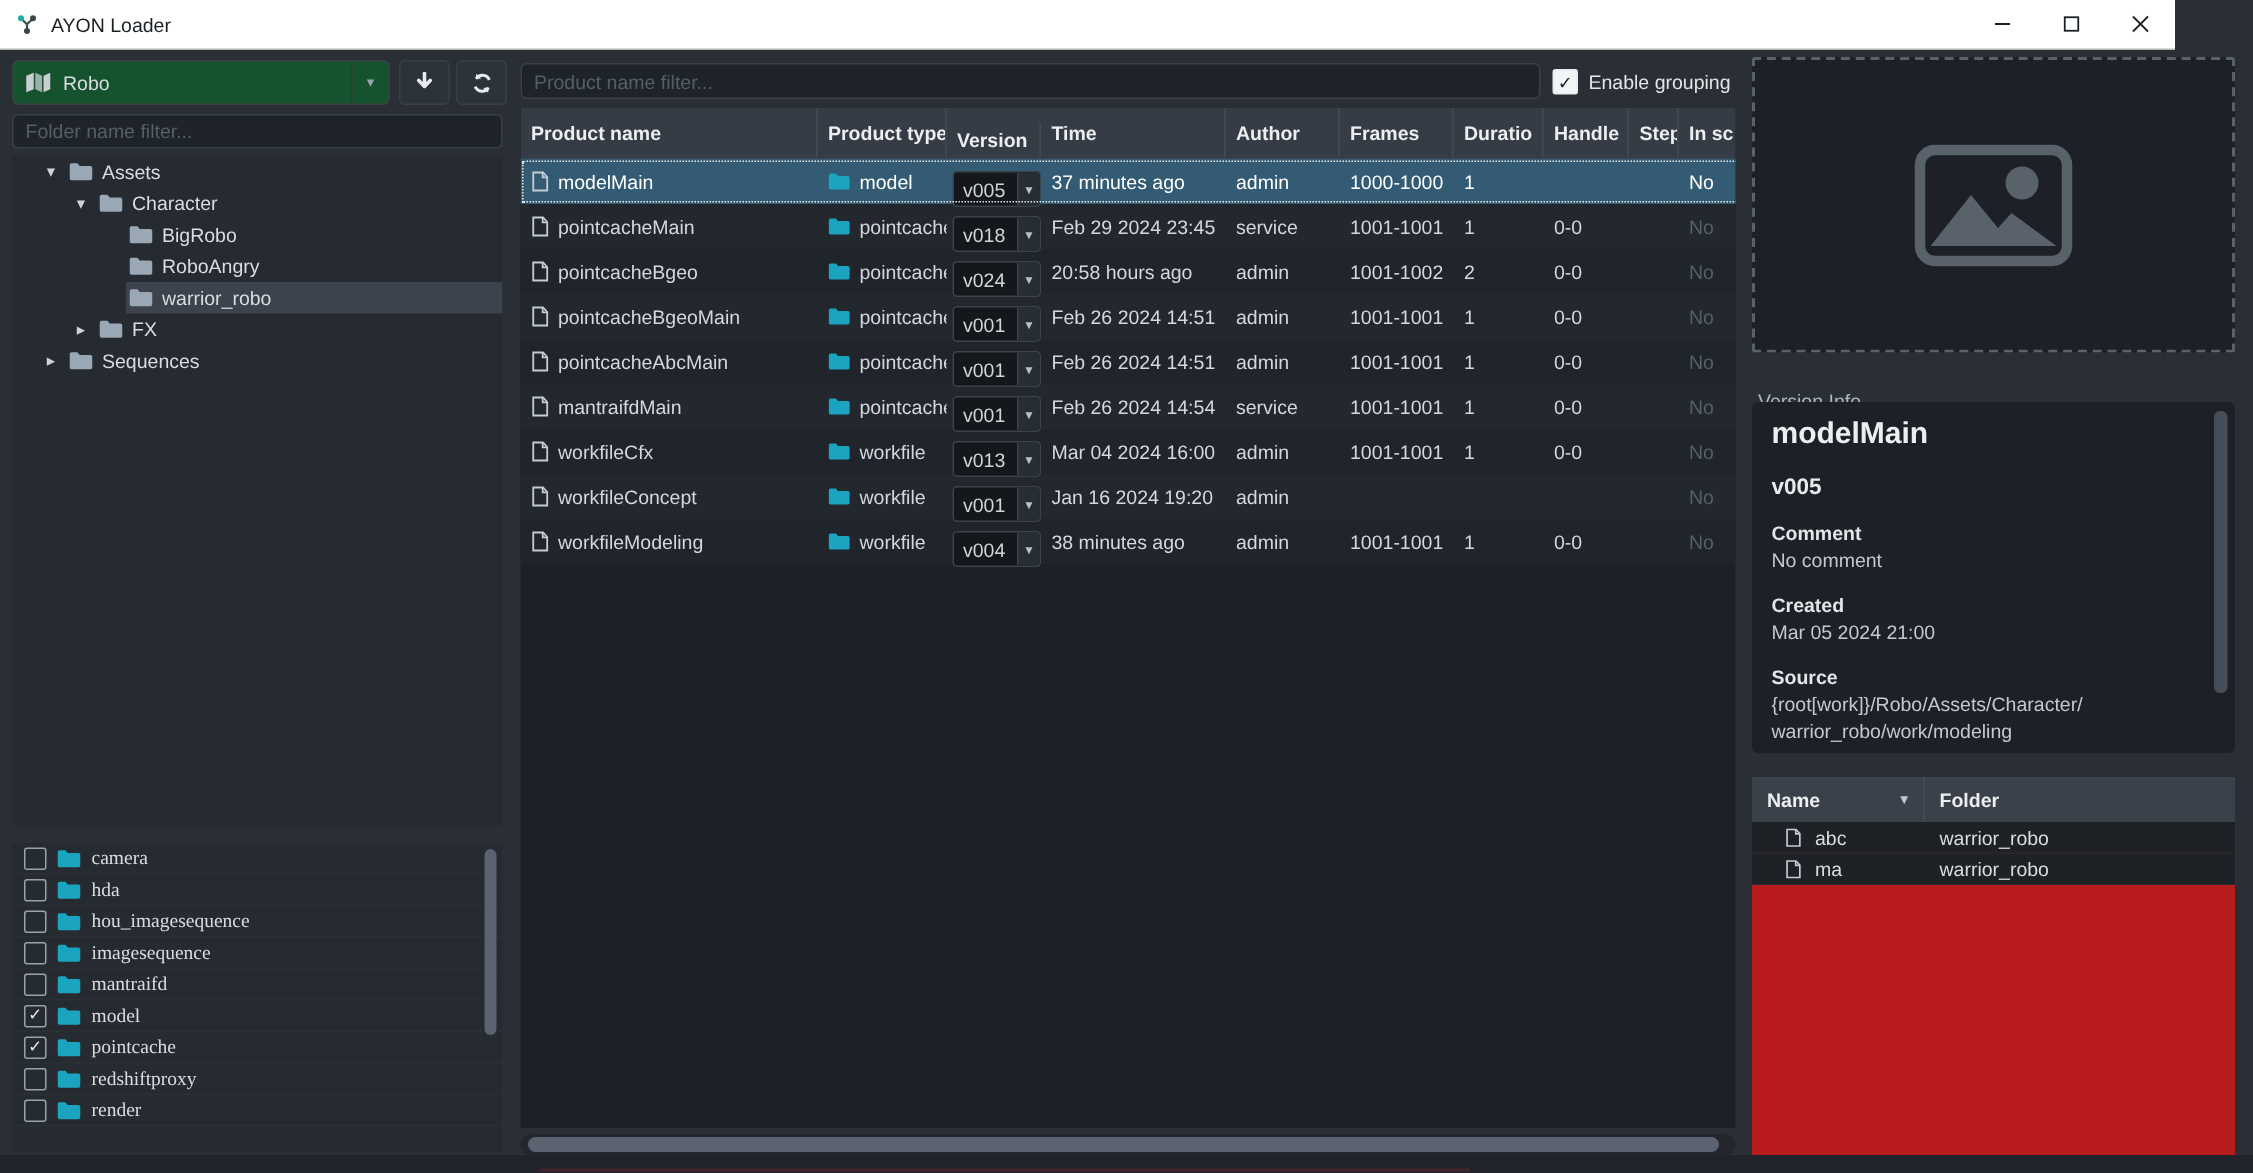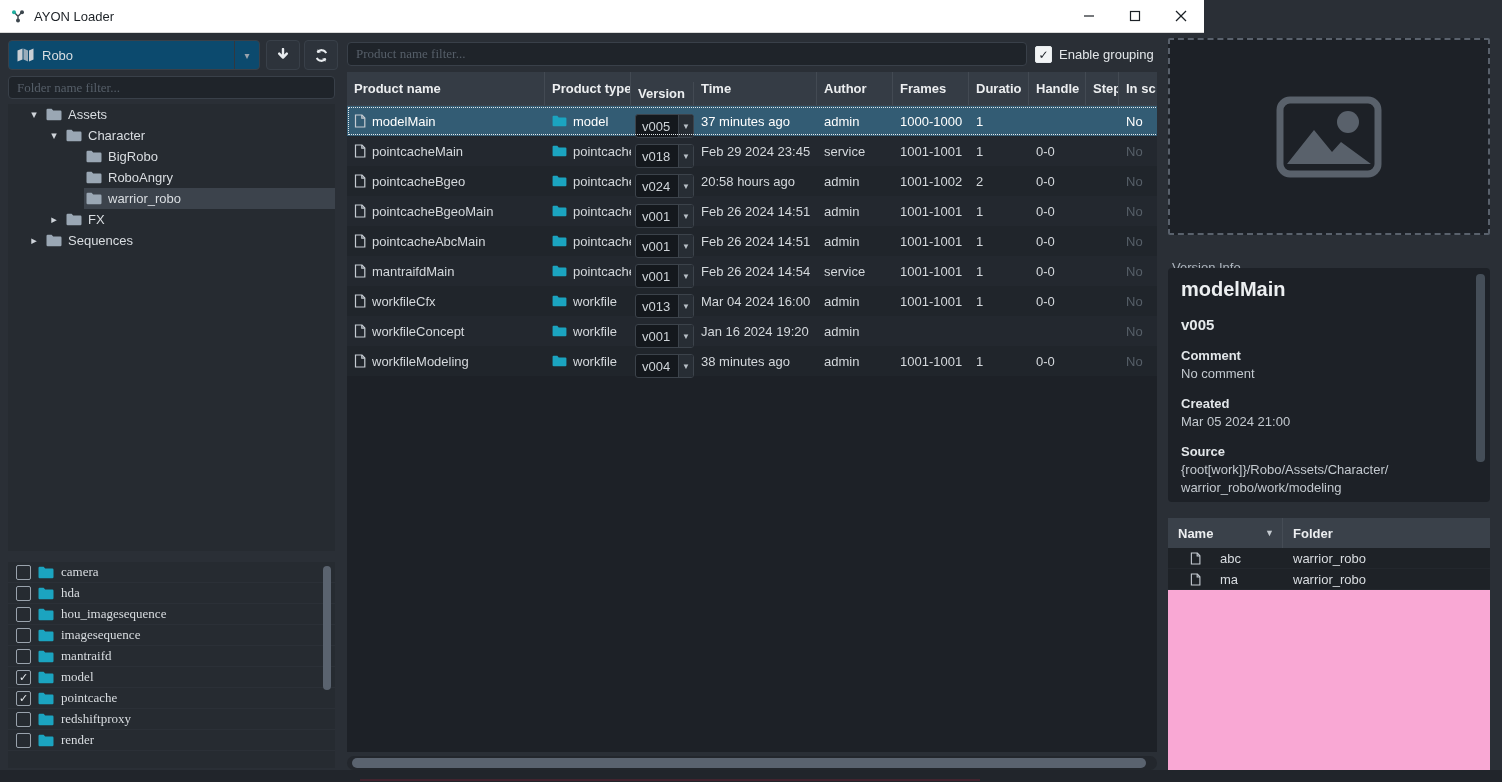--- a/index.html
+++ b/index.html
@@ -2,41 +2,41 @@
 <html><head>
 <meta charset="utf-8">
 <style>
   html,body{margin:0;padding:0;}
   body{
     width:1502px;height:782px;overflow:hidden;position:relative;
     background:#2a2f36;font-family:"Liberation Sans","DejaVu Sans",sans-serif;
     font-size:13px;color:#d9dde1;-webkit-font-smoothing:antialiased;
   }
   
-  #titlebar{position:absolute;left:0;top:0;width:1204px;height:32px;background:#ffffff;
+  #titlebar{position:absolute;left:0;top:0;width:1450px;height:32px;background:#ffffff;
     display:flex;align-items:center;color:#1c2126;border-bottom:1px solid #d9d9d9;}
   #titlebar .logo{margin:0 8px 0 10px;display:flex;align-items:center;}
   #titlebar .title{font-size:13px;color:#1c2126;}
   #titlebar .win-controls{margin-left:auto;display:flex;height:100%;}
   .win-btn{width:46px;height:100%;display:flex;align-items:center;justify-content:center;cursor:default;}
   .win-btn svg{display:block;}
   
   .input{background:#1f242a;border:1px solid #394049;border-radius:4px;color:#d9dde1;
-    padding:0 8px;font-size:13px;font-family:Liberation Serif, serif;box-sizing:border-box;outline:none;}
+    padding:0 8px;font-size:13px;font-family:Liberation Sans, sans-serif;box-sizing:border-box;outline:none;}
   .input::placeholder{color:#565f69;}
   .cb{width:13px;height:13px;border:1px solid #9aa3ad;border-radius:2px;background:transparent;
     display:inline-flex;align-items:center;justify-content:center;flex:none;font-size:11px;color:transparent;}
   .cb.checked{color:#e8ecef;}
   .cb.checked::after{content:"✓";line-height:1;}
   .cb-light{width:15px;height:15px;border:1px solid #e8ecef;background:#f2f4f5;border-radius:2px;
     display:inline-flex;align-items:center;justify-content:center;font-size:12px;color:#20252b;flex:none;}
   .cb-light.checked::after{content:"✓";line-height:1;font-weight:bold;}
   .scroll-thumb{position:absolute;background:#5a636f;border-radius:4px;}
   
-  #project-combo{position:absolute;left:8px;top:40px;width:252px;height:30px;background:#0c4a6e;
+  #project-combo{position:absolute;left:8px;top:40px;width:252px;height:30px;background:#14532d;
     border:1px solid #394049;border-radius:4px;display:flex;align-items:center;box-sizing:border-box;}
   #project-combo .map{margin:0 8px 0 8px;display:flex;}
   #project-combo .arrow-zone{margin-left:auto;width:24px;align-self:stretch;display:flex;align-items:center;
     justify-content:center;color:#9aa3ad;font-size:10px;border-left:1px solid #32383f;}
   .tool-btn{position:absolute;top:40px;width:34px;height:30px;background:#2d333b;border:1px solid #394049;
     border-radius:4px;display:flex;align-items:center;justify-content:center;box-sizing:border-box;}
   #folder-filter{position:absolute;left:8px;top:76px;width:327px;height:23px;}
   #tree-panel{position:absolute;left:8px;top:104px;width:327px;height:447px;background:#262b31;overflow:hidden;}
   .tree-item{height:21px;display:flex;align-items:center;}
   .tree-item .chev{width:20px;flex:none;text-align:center;color:#cfd4da;font-size:11px;}
@@ -80,28 +80,28 @@
     border:2px dashed #59616c;border-radius:2px;box-sizing:border-box;display:flex;align-items:center;justify-content:center;}
   #verinfo-label{position:absolute;left:1172px;top:250px;color:#aeb6bf;margin-top:10px;}
   #verinfo{position:absolute;left:1168px;top:268px;width:322px;height:234px;background:#1d2127;border-radius:4px;
     overflow:hidden;}
   #verinfo .content{padding:10px 22px 0 13px;}
   #verinfo h1{font-size:20px;margin:0 0 0 0;color:#eceff1;font-weight:bold;}
   #verinfo h2{font-size:15px;margin:15px 0 0 0;color:#e6eaec;font-weight:bold;}
   #verinfo .lbl{font-weight:bold;color:#e2e6e9;margin-top:15px;}
   #verinfo .val{color:#c3c9cf;margin-top:3px;}
   #verinfo-scroll{right:5px;top:6px;width:9px;height:188px;background:#454e58;}
-  #repre{position:absolute;left:1168px;top:518px;width:322px;height:252px;background:#f9a8d4;}
+  #repre{position:absolute;left:1168px;top:518px;width:322px;height:252px;background:#b91c1c;}
   #repre .rhead{display:flex;height:30px;background:#3a414a;font-weight:bold;color:#eceef0;align-items:center;}
   #repre .rhc1{width:115px;display:flex;align-items:center;padding-left:10px;box-sizing:border-box;
     border-right:1px solid #454c55;align-self:stretch;}
   #repre .rhc1 .sort{margin-left:auto;margin-right:8px;font-size:9px;color:#c3c9cf;}
   #repre .rhc2{padding-left:10px;}
   .rrow{display:flex;height:20px;align-items:center;background:#1e2227;border-bottom:1px solid #23272d;}
-  .rrow .rc1{width:115px;display:flex;align-items:center;gap:19px;padding-left:22px;box-sizing:border-box;}
+  .rrow .rc1{width:115px;display:flex;align-items:center;gap:9px;padding-left:22px;box-sizing:border-box;}
   .rrow .rc2{padding-left:10px;}
   #bottom-strip{position:absolute;left:0;top:770px;width:1502px;height:12px;background:#21252b;}
   #bottom-strip .redline{position:absolute;left:360px;top:9px;width:620px;height:2px;background:#4d2330;opacity:.75;}
   svg{display:block;}
 </style>
 </head>
 <body>
 
 <div id="titlebar">
   <span class="logo">

